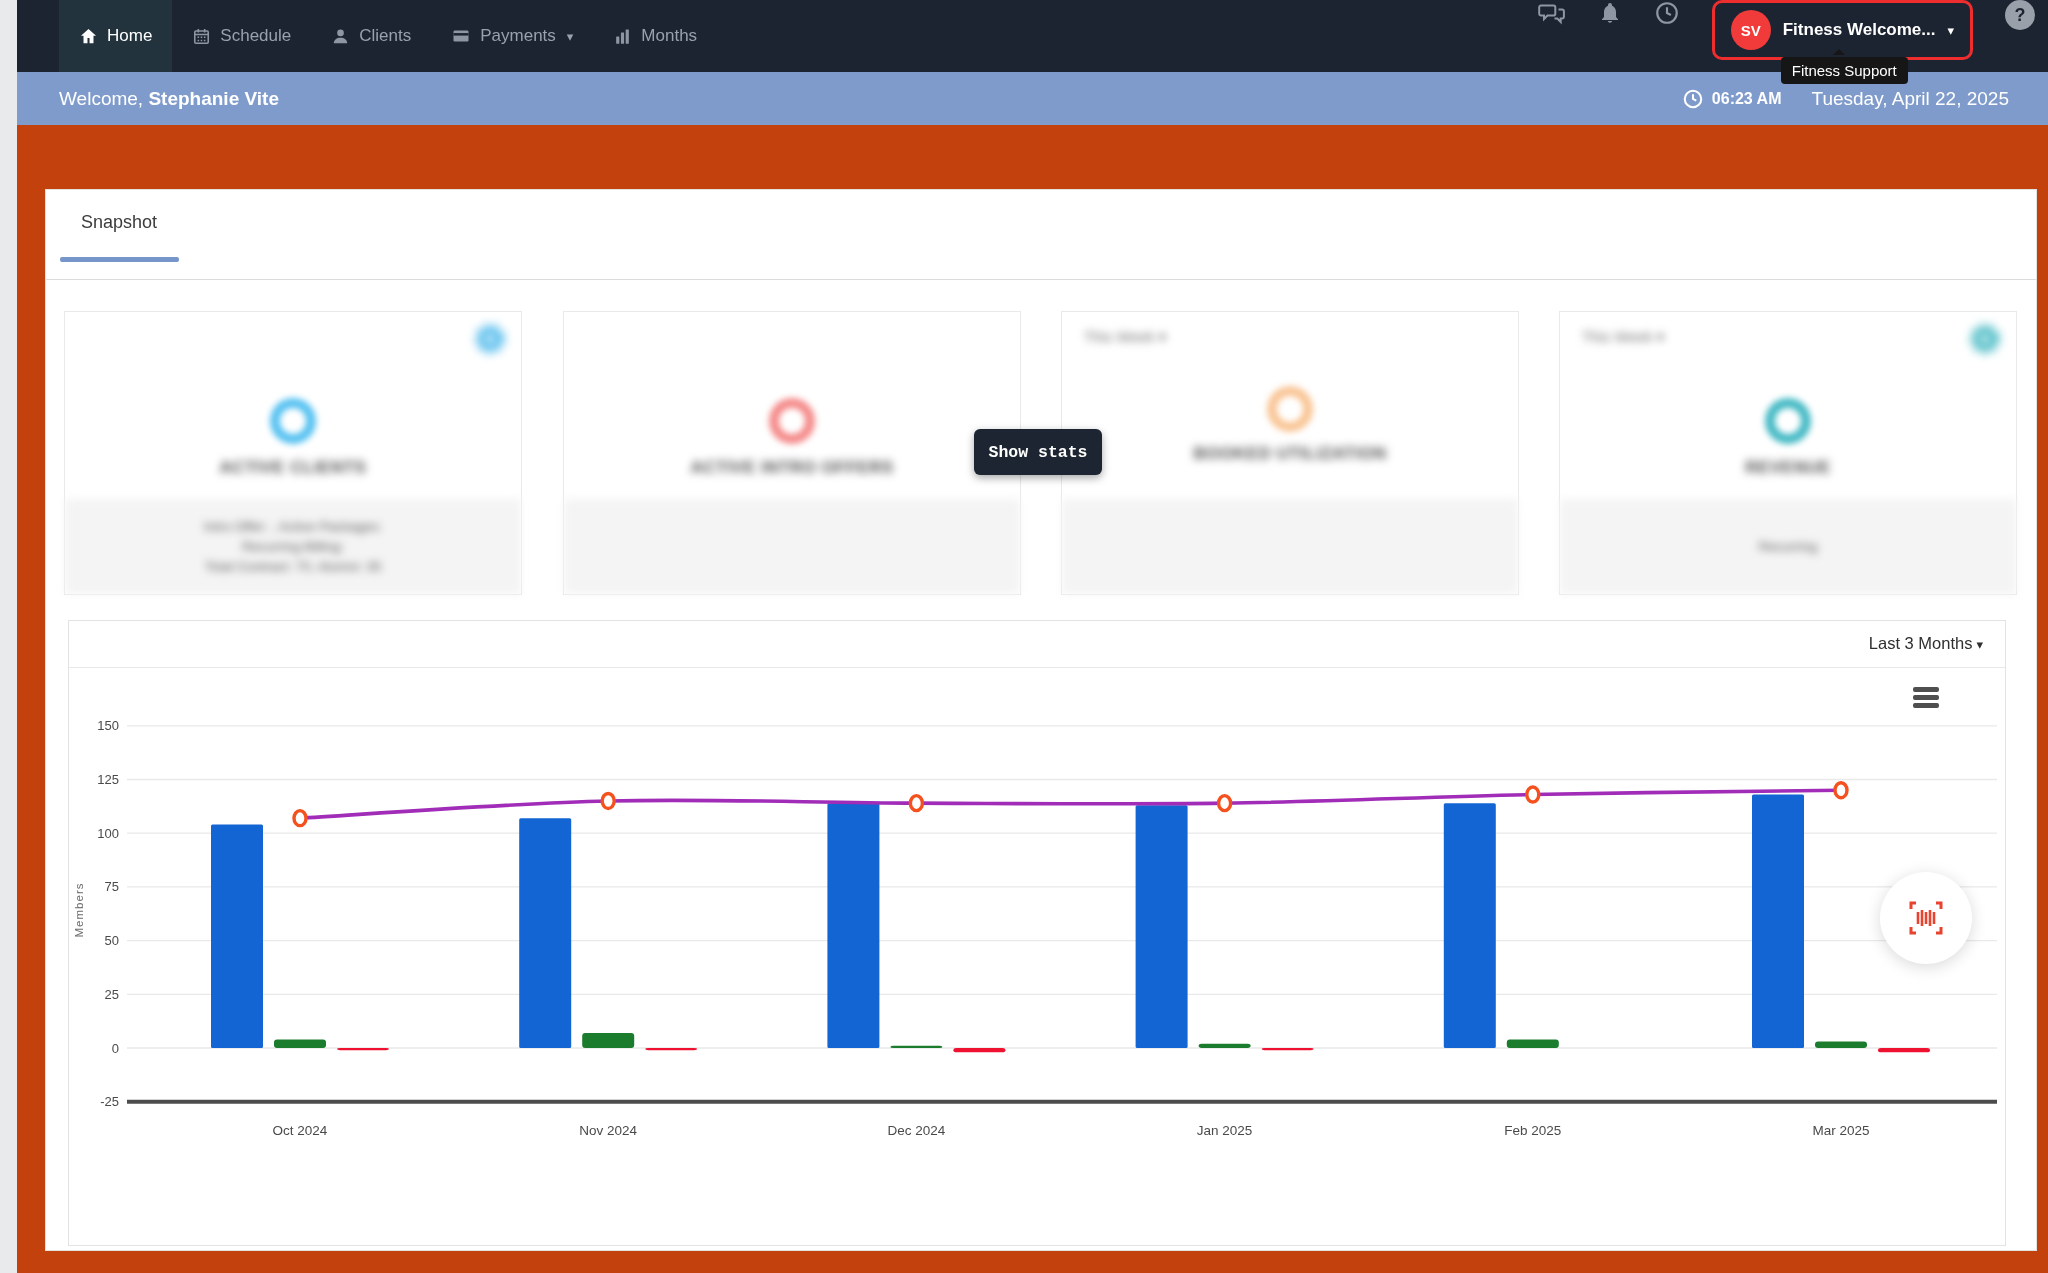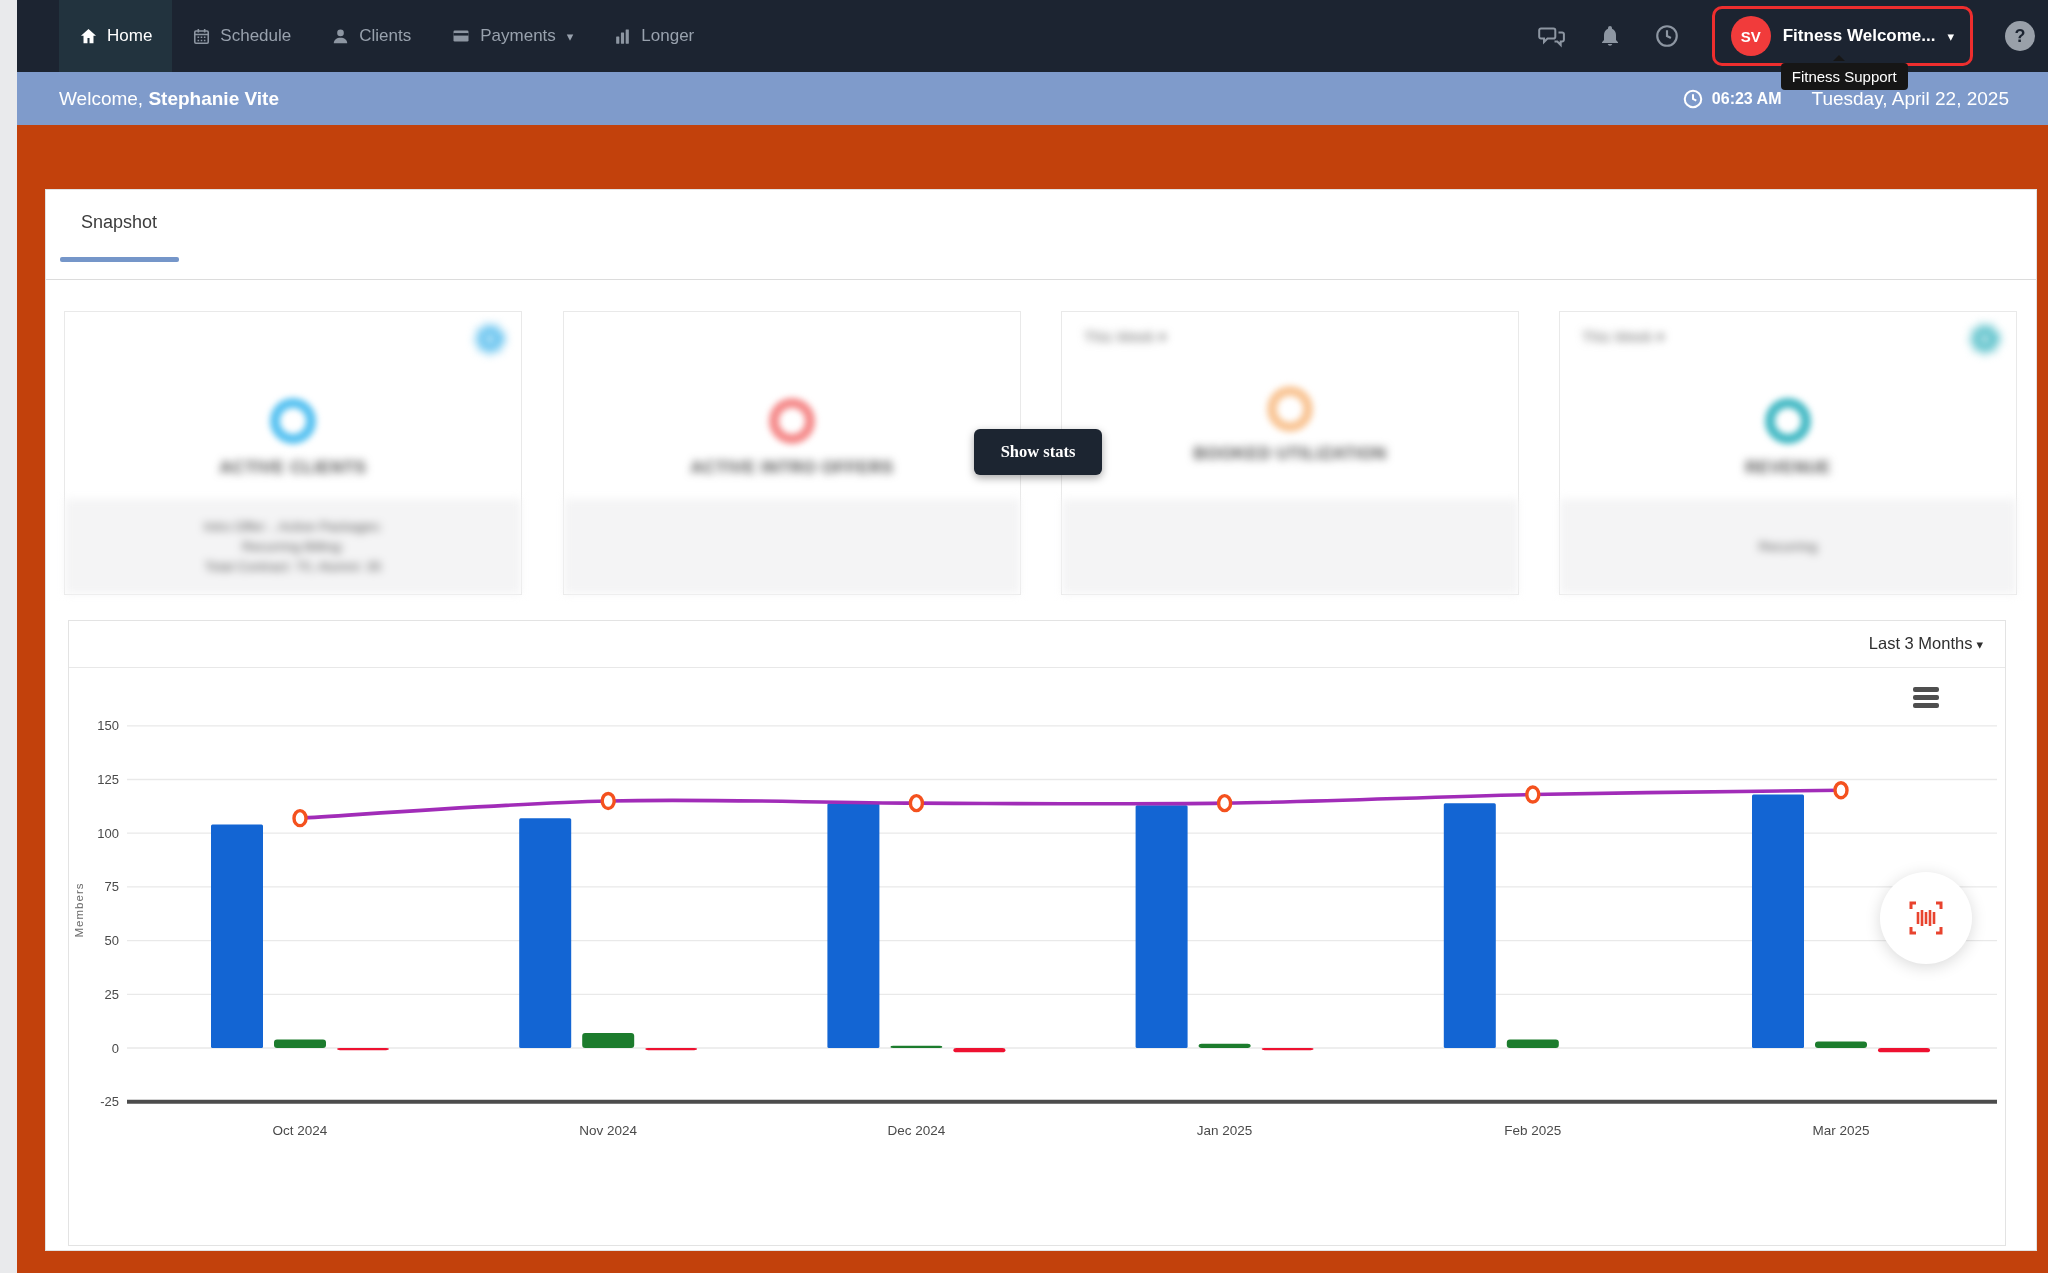--- a/index.html
+++ b/index.html
@@ -7,21 +7,21 @@
   body { font-family:"Liberation Sans", sans-serif; }
   #screen { position:relative; width:2048px; height:1273px; background:#c2410c; overflow:hidden;margin-left:17px; }
 
   
   .navbar { position:absolute; left:0; top:0; width:2048px; height:72px; background:#1c2431; display:flex; align-items:center; z-index:30; }
   .nav-left { display:flex; align-items:center; height:72px; margin-left:42px; }
   .nav-item { display:flex; align-items:center; gap:9px; height:72px; padding:0 20px; color:#98a1ad; font-size:17px; font-weight:500; cursor:pointer; }
   .nav-item svg { display:block; }
   .nav-item.active { background:#22333e; color:#ffffff; }
   .nav-caret { font-size:13px; margin-left:2px; }
-  .nav-right { position:absolute; right:30px; top:0; height:72px; display:flex; align-items:center; gap:32px; }
+  .nav-right { position:absolute; right:30px; top:0; height:72px; display:flex; align-items:flex-start; gap:32px; }
   .nav-icon { color:#8d96a2; display:flex; align-items:center; }
   .user-chip { position:relative; display:flex; align-items:center; gap:12px; height:60px; padding:0 16px; border:3px solid #ee2e2e; border-radius:10px; }
   .avatar { width:40px; height:40px; border-radius:50%; background:#f13b3b; color:#fff; font-size:15px; font-weight:700; display:flex; align-items:center; justify-content:center; }
   .user-label { color:#fff; font-size:17px; font-weight:600; }
   .user-caret { color:#fff; font-size:13px; }
   .tooltip { position:absolute; left:66px; top:54px; background:#161616; color:#fff; font-size:15px; font-weight:400; padding:5px 11px; border-radius:4px; white-space:nowrap; z-index:60; }
   .tooltip::before { content:""; position:absolute; top:-8px; left:52px; border:6px solid transparent; border-bottom-color:#161616; border-top:none; }
   .help-circle { width:30px; height:30px; border-radius:50%; background:#99a0a9; color:#1c2431; font-weight:700; font-size:18px; display:flex; align-items:center; justify-content:center; }
 
   
@@ -38,21 +38,21 @@
   .tab-underline { position:absolute; left:14px; top:67px; width:119px; height:5px; background:#7596c9; border-radius:2px; }
   .tab-divider { position:absolute; left:0; right:0; top:89px; height:1px; background:#dcdcdc; }
 
   
   .stat-card { position:absolute; top:121px; width:458px; height:284px; background:#fff; border:1px solid #e9e9e9; }
   .card-period { position:absolute; left:22px; top:16px; font-size:15px; color:#6f6f6f; filter:blur(4px); }
   .card-gear { position:absolute; right:14px; top:10px; filter:blur(4px); }
   .donut { position:absolute; left:50%; top:86px; width:46px; height:46px; margin-left:-23px; border:10px solid #ccc; border-radius:50%; filter:blur(3px); }
   .card-title { position:absolute; left:0; right:0; top:146px; text-align:center; font-size:17px; font-weight:700; color:#4f4f4f; letter-spacing:.5px; filter:blur(4px); }
   .card-footer { position:absolute; left:0; right:0; bottom:0; height:95px; background:#f4f4f5; display:flex; flex-direction:column; align-items:center; justify-content:center; gap:5px; font-size:13.5px; color:#555; filter:blur(4px); }
-  .show-stats-btn { position:absolute; left:928px; top:239px; width:128px; height:46px; background:#1c2531; color:#fff; font-size:16.5px; font-weight:600; border:none; border-radius:6px; display:flex; align-items:center; justify-content:center; box-shadow:0 3px 8px rgba(0,0,0,.35); z-index:8; cursor:pointer; font-family:Liberation Serif, serif; }
+  .show-stats-btn { position:absolute; left:928px; top:239px; width:128px; height:46px; background:#1c2531; color:#fff; font-size:16.5px; font-weight:600; border:none; border-radius:6px; display:flex; align-items:center; justify-content:center; box-shadow:0 3px 8px rgba(0,0,0,.35); z-index:8; cursor:pointer; font-family:Liberation Mono, monospace; }
 
   
   .chart-card { position:absolute; left:22px; top:430px; width:1938px; height:626px; background:#fff; border:1px solid #e3e3e3; }
   .chart-header { position:absolute; left:0; right:0; top:0; height:47px; border-bottom:1px solid #e8e8e8; }
   .range-selector { position:absolute; right:22px; top:13px; font-size:16.5px; color:#2f2f2f; cursor:pointer; }
   .range-selector .caret { font-size:13px; margin-left:4px; }
   .chart-title { position:absolute; left:0; right:0; top:58px; text-align:center; font-size:17.5px; font-weight:700; color:#2e2e2e; }
   .hamburger { position:absolute; right:66px; top:66px; width:26px; cursor:pointer; }
   .hamburger div { height:4.5px; background:#4f4f4f; border-radius:2px; margin-bottom:3.5px; }
   .ylabel { position:absolute; left:-30px; top:283px; width:80px; text-align:center; transform:rotate(-90deg); font-size:11.5px; color:#6c6c6c; letter-spacing:1px; }
@@ -112,21 +112,21 @@
         <span class="nav-caret">▾</span>
       </div>
       <div class="nav-item">
         <span class="nav-icon">
           <svg width="19" height="19" viewBox="0 0 24 24" fill="currentColor">
               <rect x="4" y="12" width="4" height="9" rx="0.5"></rect>
               <rect x="10" y="7" width="4" height="14" rx="0.5"></rect>
               <rect x="16" y="3" width="4" height="18" rx="0.5"></rect>
             </svg>
         </span>
-        <span>Longer</span>
+        <span>Months</span>
       </div>
     </div>
 
     <div class="nav-right">
       <span class="nav-icon">
         <svg width="28" height="26" viewBox="0 0 28 24" fill="none" stroke="currentColor" stroke-width="2">
             <path d="M3 4.5h12.5a1.8 1.8 0 0 1 1.8 1.8v6.4a1.8 1.8 0 0 1-1.8 1.8H9.5L6 18v-3.5H3a1.8 1.8 0 0 1-1.8-1.8V6.3A1.8 1.8 0 0 1 3 4.5Z"></path>
             <path d="M20.5 8.5h3.7a1.7 1.7 0 0 1 1.7 1.7v5.6a1.7 1.7 0 0 1-1.7 1.7h-1.5V21l-3.4-3.5h-2.8"></path>
           </svg>
       </span>

